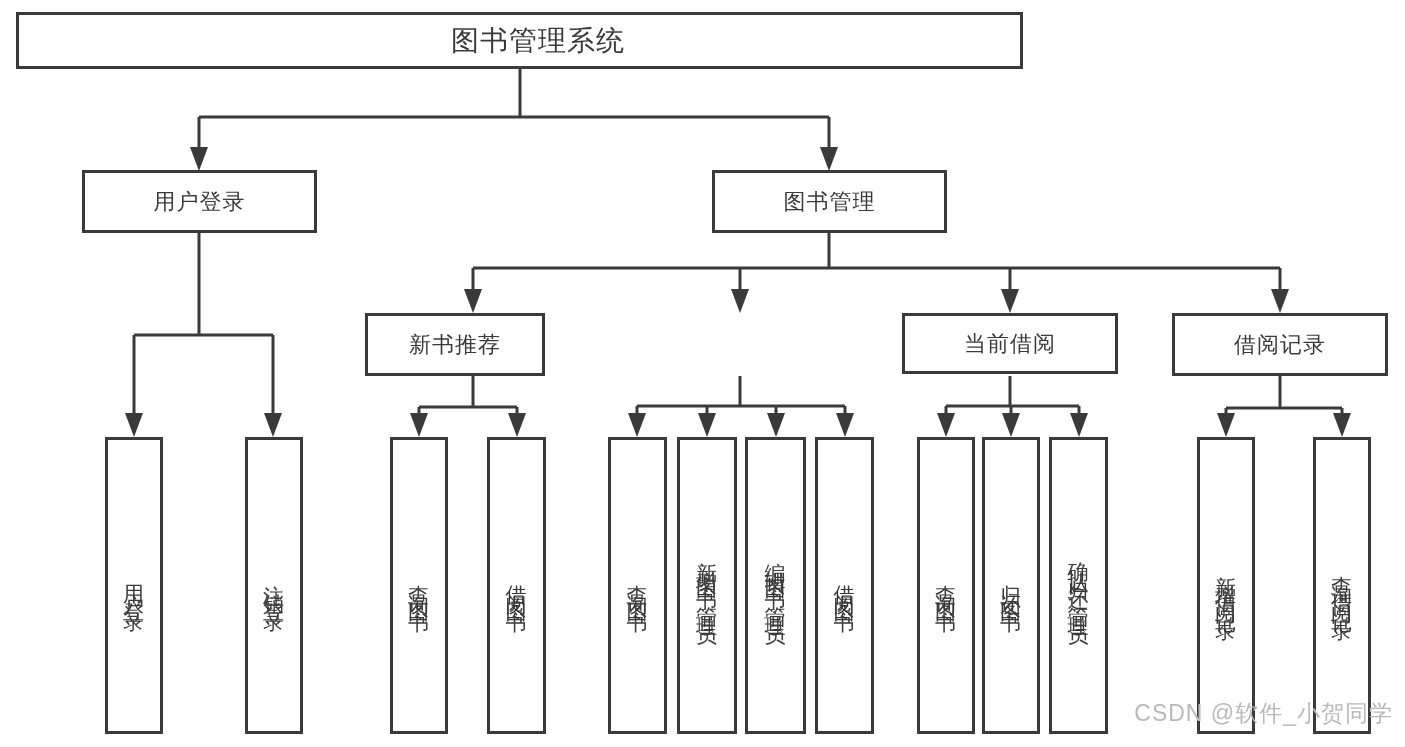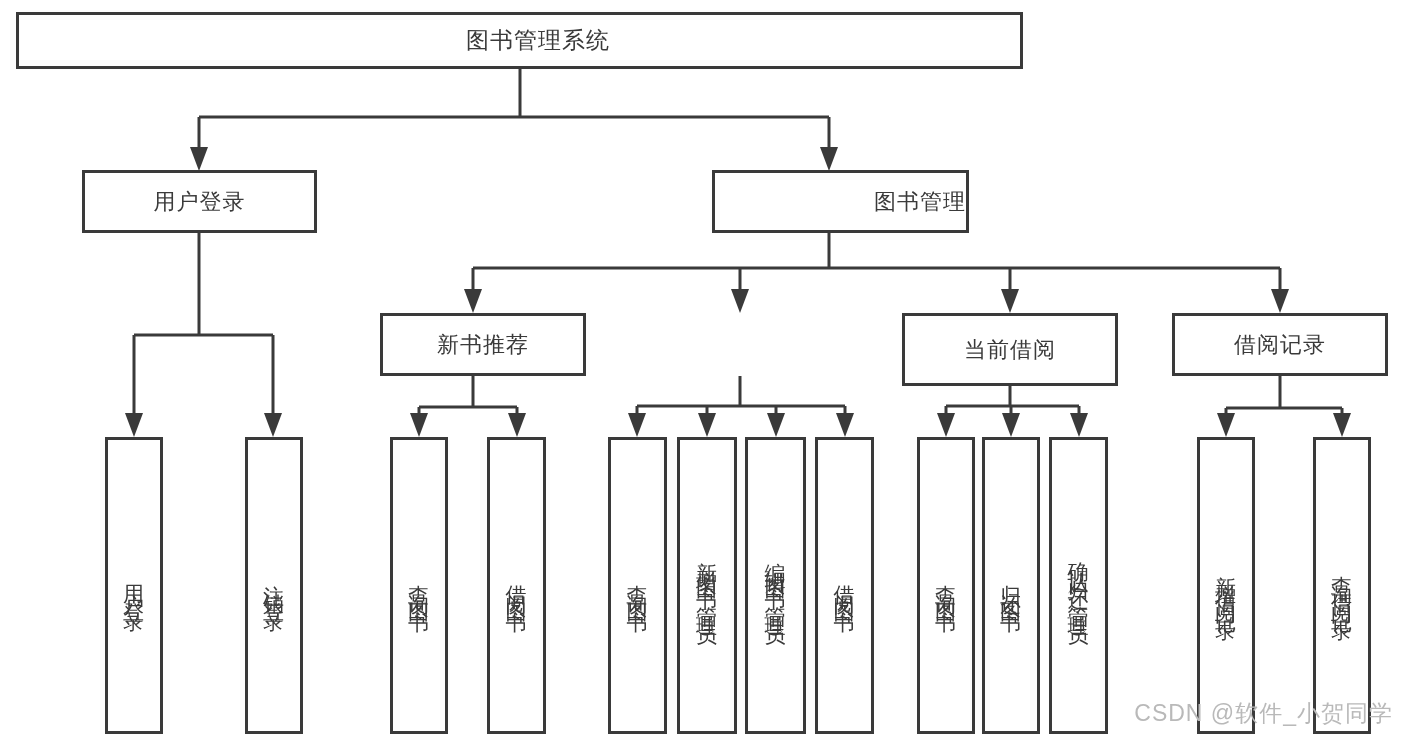--- a/index.html
+++ b/index.html
@@ -29,21 +29,21 @@
     position: absolute;
     box-sizing: border-box;
     border: 3px solid #3a3a3a;
     background: #ffffff;
     display: flex;
     align-items: center;
     justify-content: center;
     color: #3a3a3a;
   }
   .h-node { font-size: 22px; letter-spacing: 1px; }
-  .root-node { font-size: 23px; padding-left: 37px; }
+  .root-node { font-size: 28px; padding-left: 37px; }
   .v-node .label {
     writing-mode: vertical-rl;
     text-orientation: mixed;
     font-size: 21px;
     letter-spacing: 9px;
     line-height: 1;
     white-space: nowrap;
   }
   .watermark {
     position: absolute;
@@ -110,28 +110,28 @@
     </g>
   </svg>
 
   <div class="node h-node root-node" style="left:16px; top:12px; width:1007px; height:57px;">
     <span class="label">图书管理系统</span>
   </div>
 
   <div class="node h-node" style="left:82px; top:170px; width:235px; height:63px;">
     <span class="label">用户登录</span>
   </div>
-  <div class="node h-node" style="left:712px; top:170px; width:257px; height:63px;justify-content:flex-end;">
+  <div class="node h-node" style="left:712px; top:170px; width:235px; height:63px;">
     <span class="label">图书管理</span>
   </div>
 
-  <div class="node h-node" style="left:380px; top:313px; width:206px; height:63px;">
+  <div class="node h-node" style="left:365px; top:313px; width:180px; height:63px;">
     <span class="label">新书推荐</span>
   </div>
-  <div class="node h-node" style="left:902px; top:313px; width:216px; height:73px;">
+  <div class="node h-node" style="left:902px; top:313px; width:216px; height:61px;">
     <span class="label">当前借阅</span>
   </div>
   <div class="node h-node" style="left:1172px; top:313px; width:216px; height:63px;">
     <span class="label">借阅记录</span>
   </div>
 
   <div class="node v-node" style="left:105px; top:437px; width:58px; height:297px;">
     <span class="label">用户登录</span>
   </div>
   <div class="node v-node" style="left:245px; top:437px; width:58px; height:297px;">

